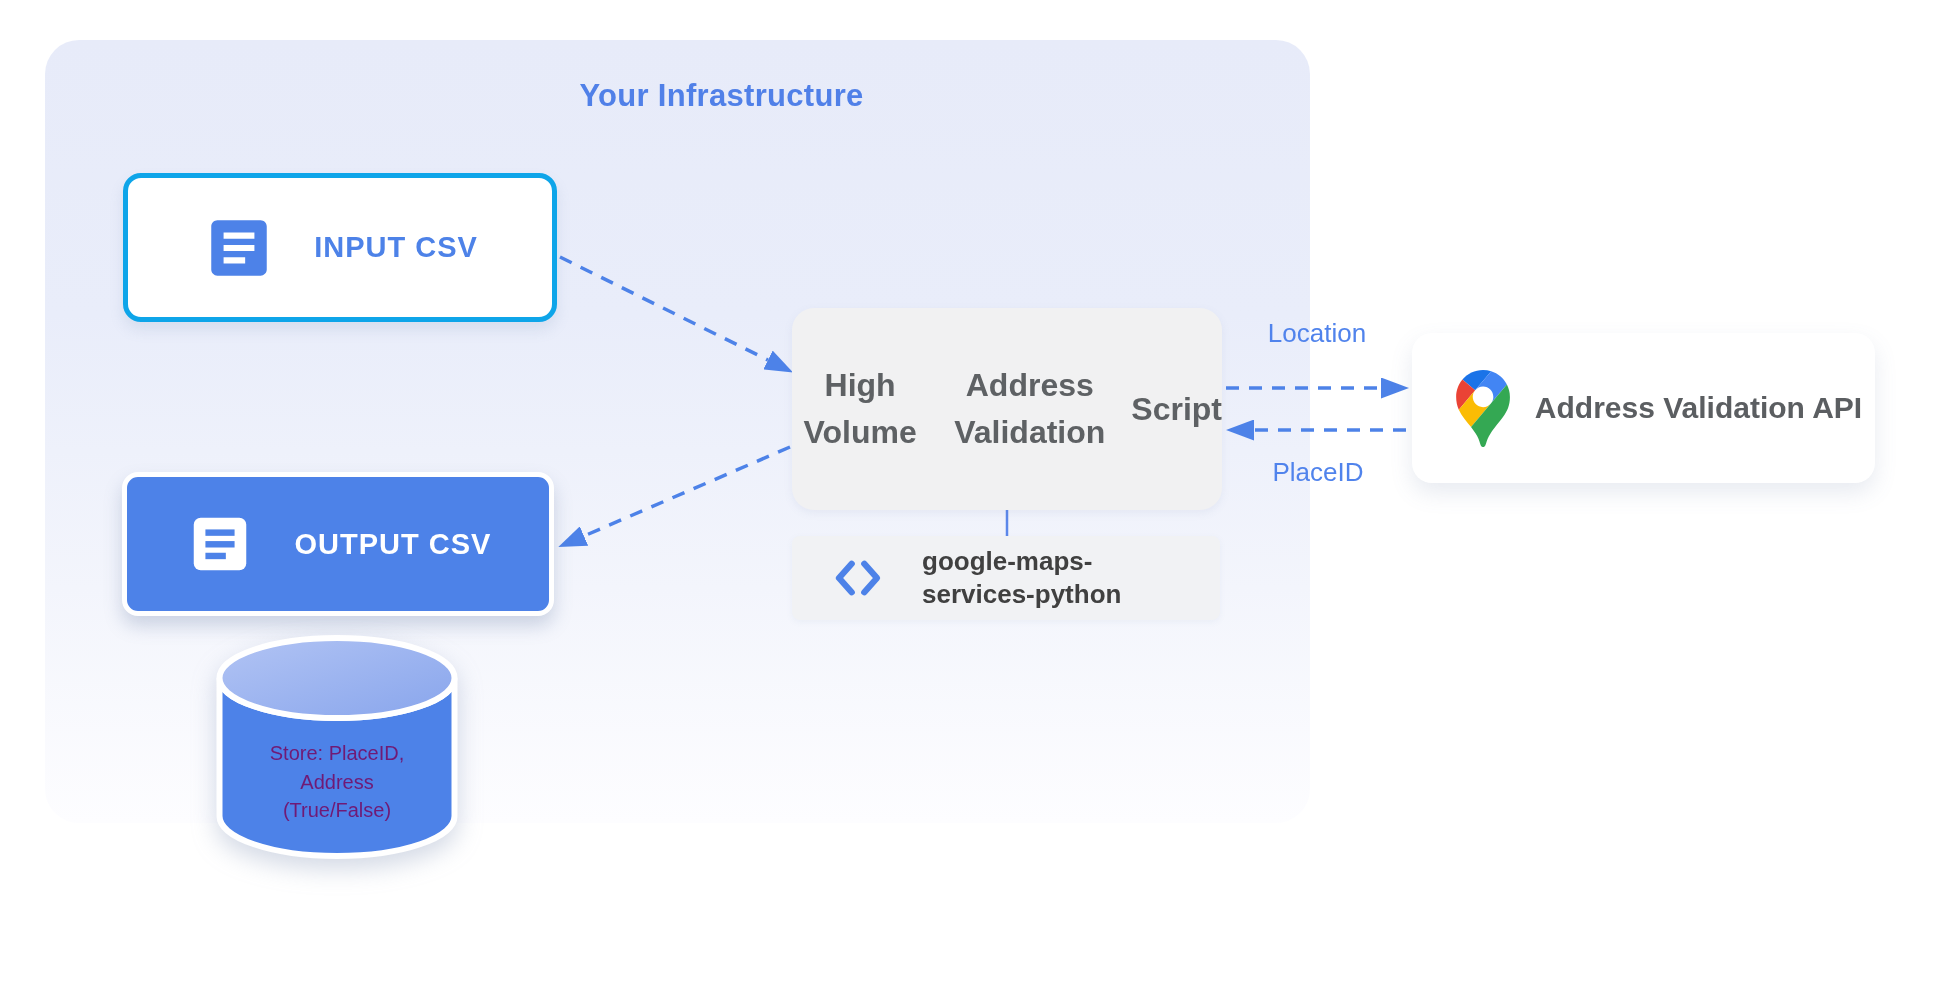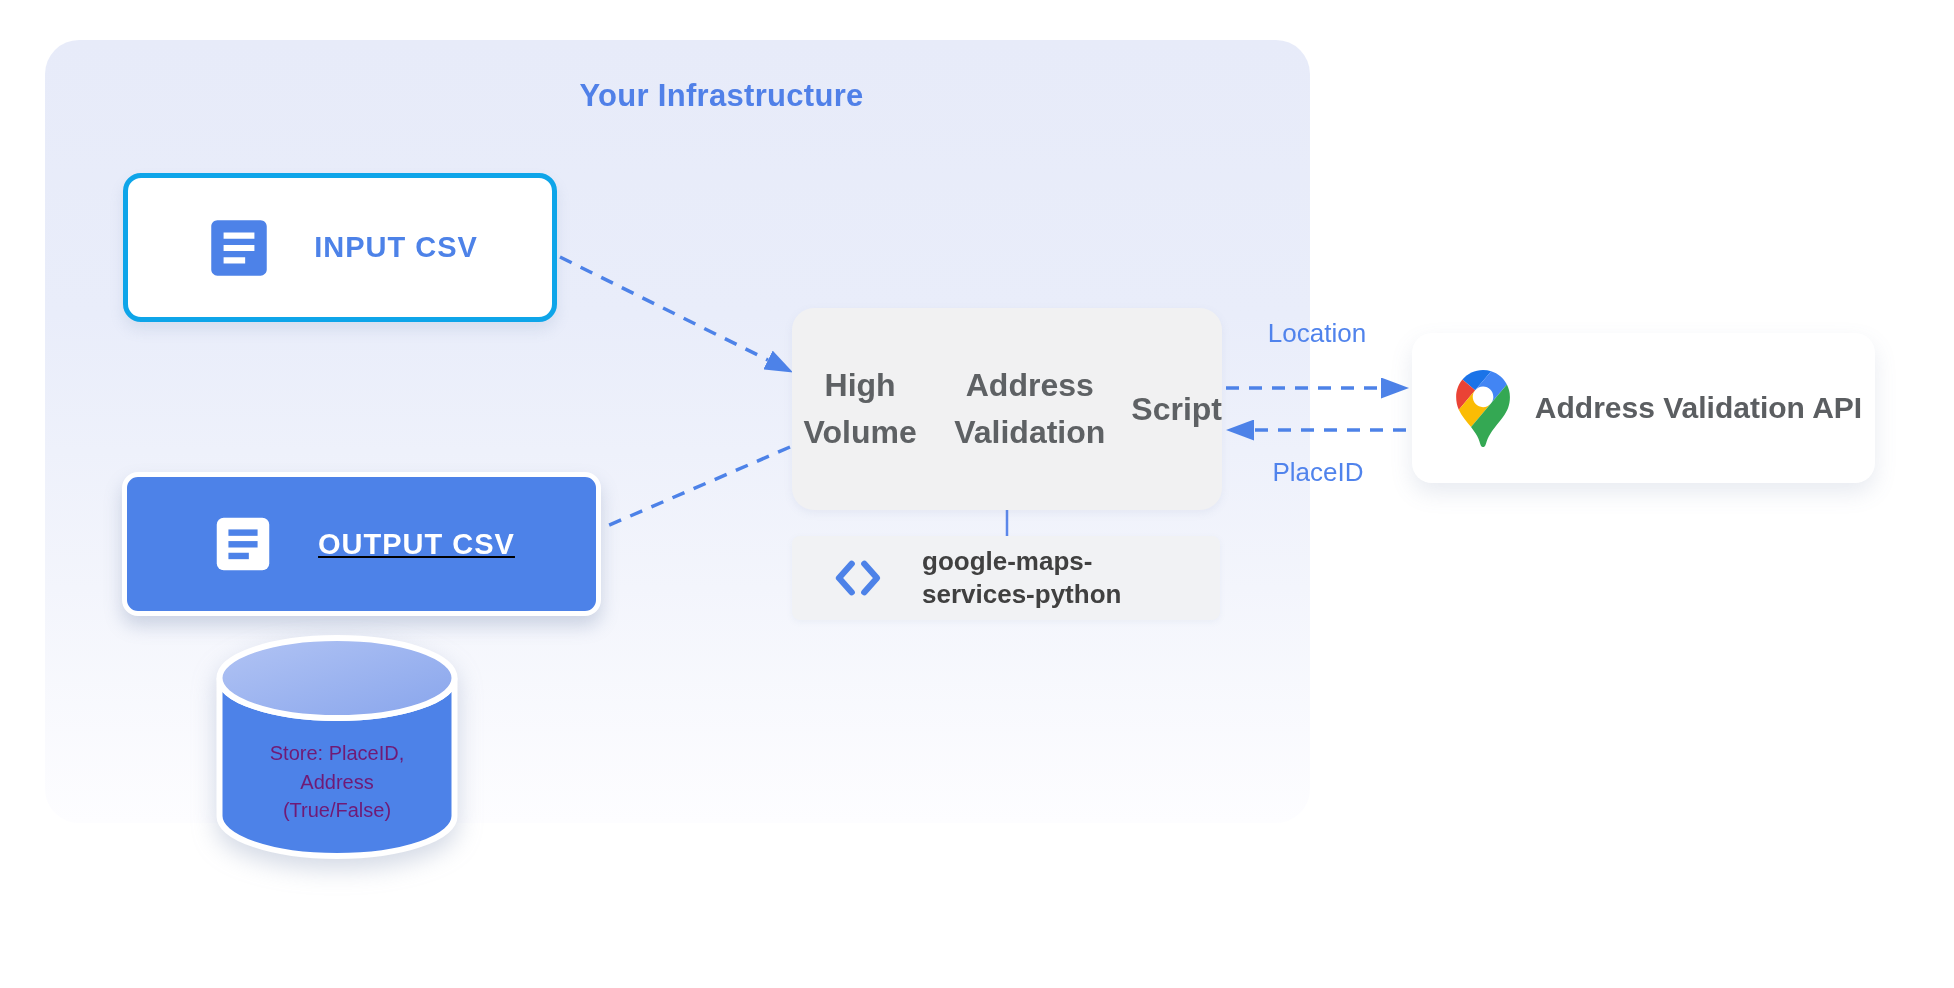--- a/index.html
+++ b/index.html
@@ -21,23 +21,23 @@
   .node{position:absolute;display:flex;align-items:center;justify-content:center;box-sizing:border-box;}
   
   .node-input{
     left:123px;top:173px;width:434px;height:149px;
     background:#ffffff;border:5px solid #0ea5e9;border-radius:18px;
     gap:38px;box-shadow:0 8px 14px rgba(120,140,180,.16);
   }
   .node-input .label{font-size:29px;font-weight:bold;color:#4d82e8;letter-spacing:1px;}
   
   .node-output{
-    left:122px;top:472px;width:479px;height:144px;
+    left:122px;top:472px;width:432px;height:144px;
     background:#4d82e8;border:5px solid #ffffff;border-radius:16px;
-    gap:40px;box-shadow:0 10px 18px rgba(110,130,170,.30);text-decoration:underline;
+    gap:40px;box-shadow:0 10px 18px rgba(110,130,170,.30);
   }
   .node-output .label{font-size:29px;font-weight:bold;color:#ffffff;letter-spacing:1px;}
   
   .node-script{
     left:792px;top:308px;width:430px;height:202px;
     background:#f1f1f2;border-radius:22px;flex-direction:row;
     box-shadow:0 3px 8px rgba(120,140,180,.10);
   }
   .node-script .line{font-size:32px;font-weight:bold;color:#5e6164;line-height:47px;text-align:center;}
   

